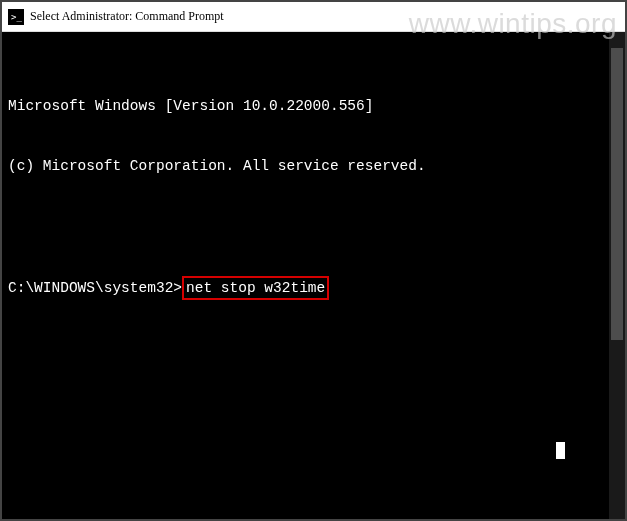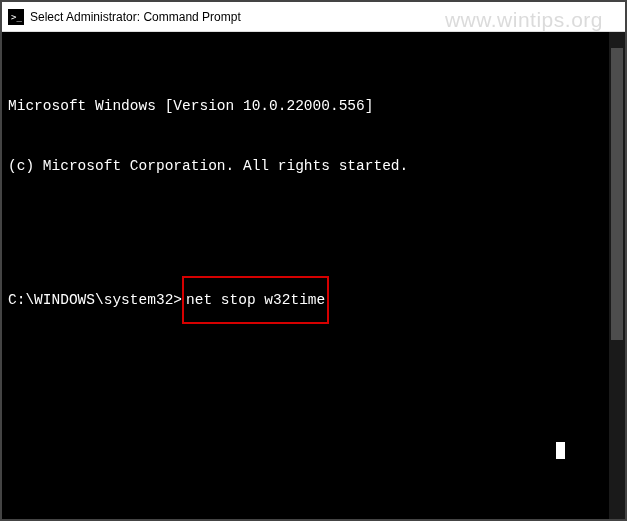--- a/index.html
+++ b/index.html
@@ -30,30 +30,30 @@
     }
     .titlebar-icon {
       width: 16px;
       height: 16px;
       margin-right: 6px;
       display: flex;
       align-items: center;
       justify-content: center;
     }
     .titlebar-text {
-      font-family: Liberation Sans, sans-serif;
+      font-family: Liberation Serif, serif;
       font-size: 12px;
       color: #000;
     }
     .watermark {
       position: absolute;
       top: 8px;
-      right: 24px;
+      right: 10px;
       font-family: 'Segoe UI', Tahoma, sans-serif;
-      font-size: 21px;
+      font-size: 28px;
       color: rgba(200,200,200,0.65);
       font-weight: 300;
       letter-spacing: 0.5px;
       pointer-events: none;
       z-index: 10;
     }
     .terminal {
       background: #000;
       color: #fff;
       height: calc(521px - 34px);
@@ -63,21 +63,21 @@
       white-space: pre;
       overflow: hidden;
       position: relative;
     }
     .line {
       display: block;
       min-height: 20px;
     }
     .hl {
       border: 2px solid #d60000;
-      padding: 12px 2px;
+      padding: 0 2px;
       display: inline-block;
     }
     .cursor {
       position: absolute;
       bottom: 60px;
       right: 60px;
       width: 9px;
       height: 17px;
       background: #fff;
     }
@@ -110,21 +110,21 @@
       </svg>
     </span>
     <span class="titlebar-text">Select Administrator: Command Prompt</span>
   </div>
 
   <div class="terminal">
     <div class="scrollbar">
       <div class="scrollbar-thumb"></div>
     </div>
     <span class="line">Microsoft Windows [Version 10.0.22000.556]</span>
-    <span class="line">(c) Microsoft Corporation. All rights started.</span>
+    <span class="line">(c) Microsoft Corporation. All service reserved.</span>
     <span class="line"></span>
     <span class="line"><span>C:\WINDOWS\system32&gt;</span><span class="hl">net stop w32time</span></span>
     <span class="line"></span>
     
     
     
     
     
     
     

